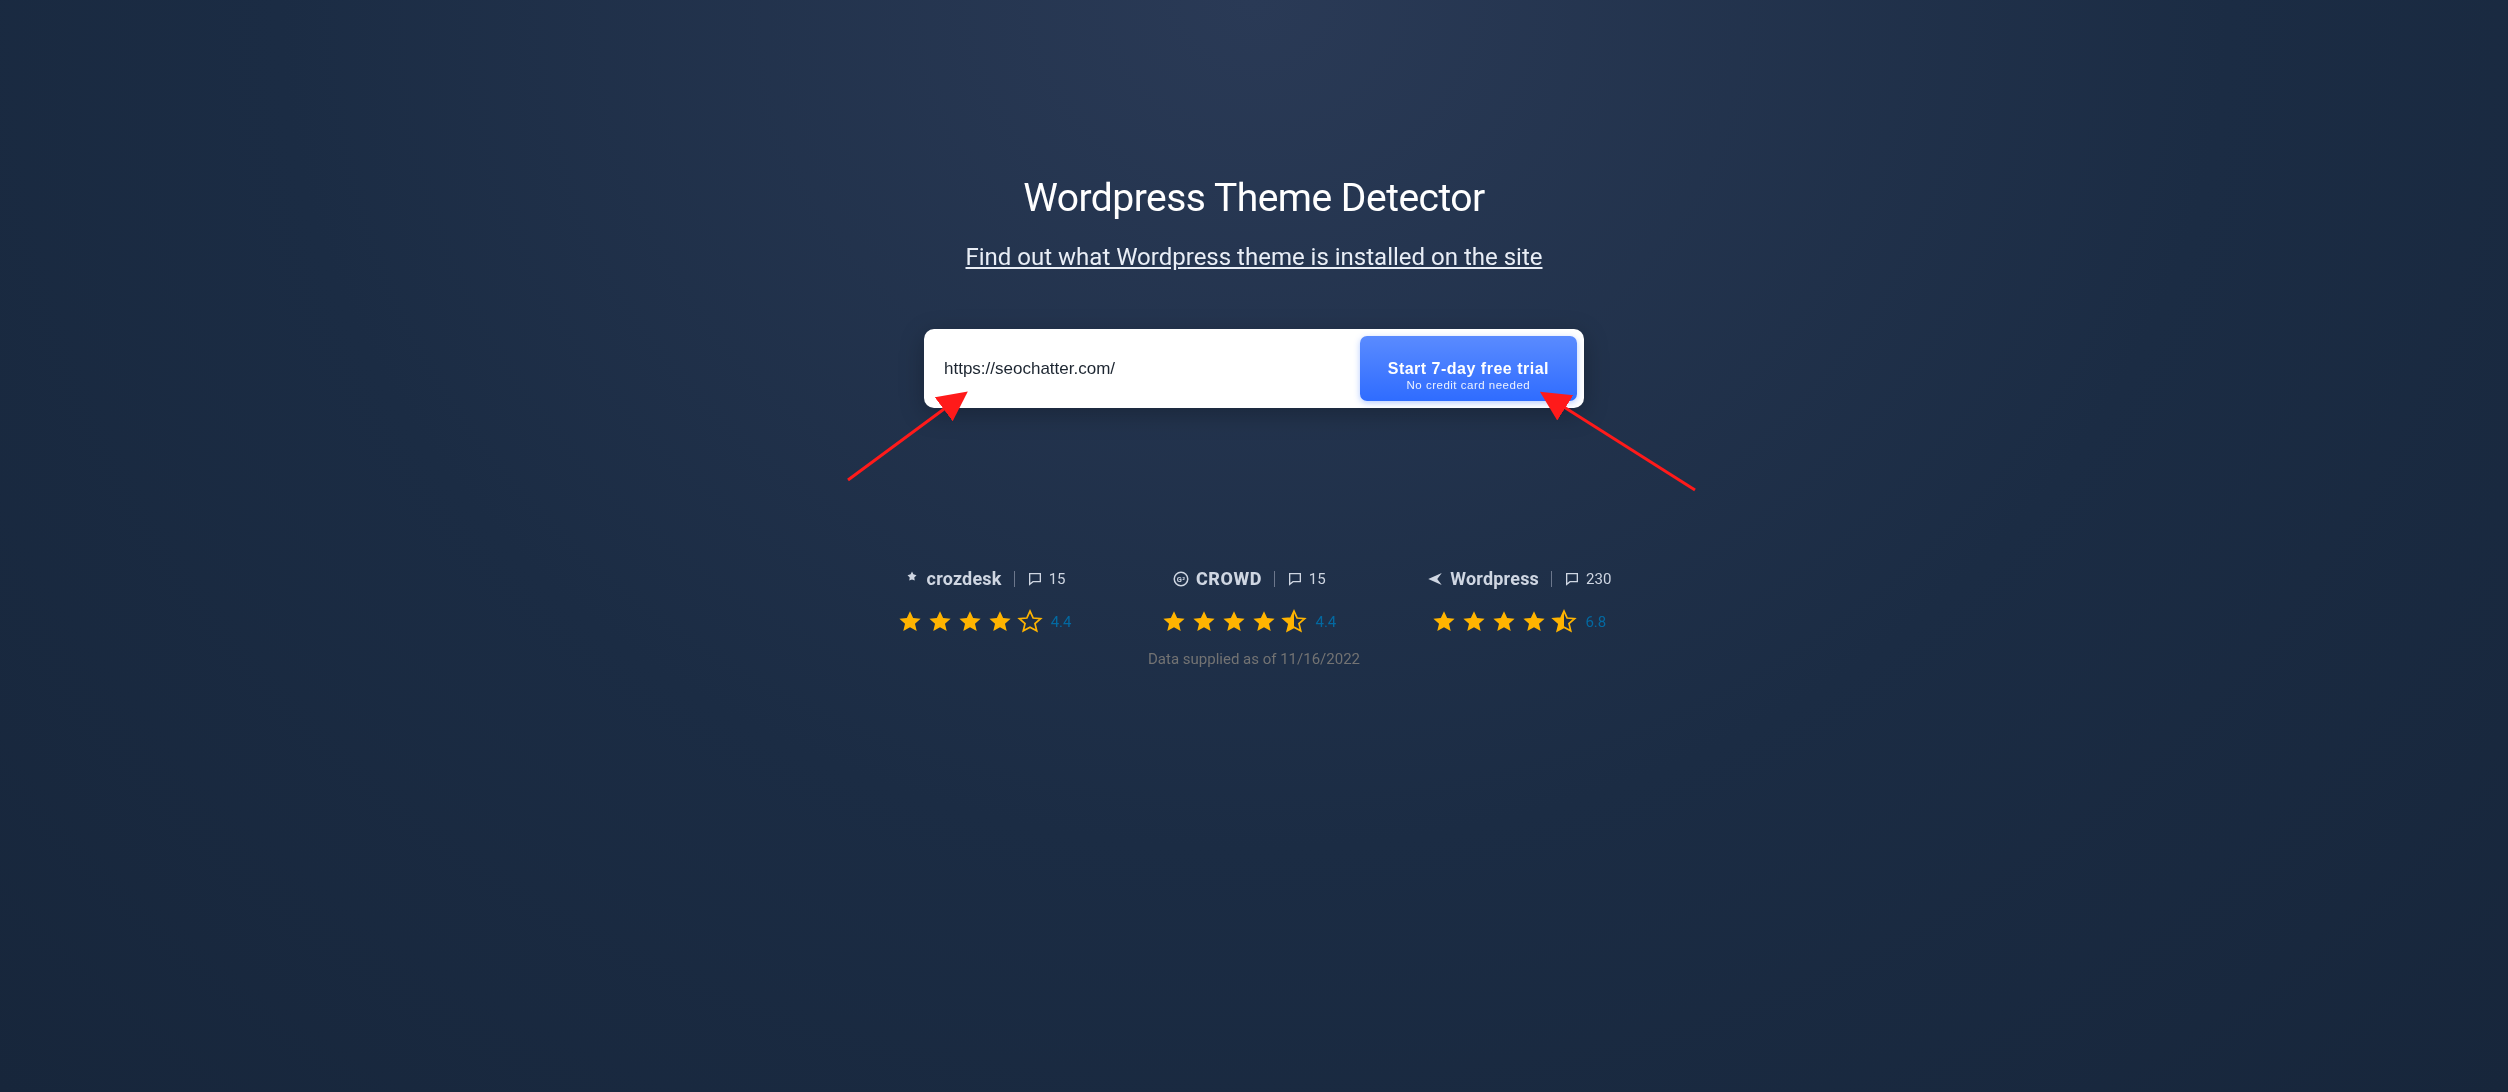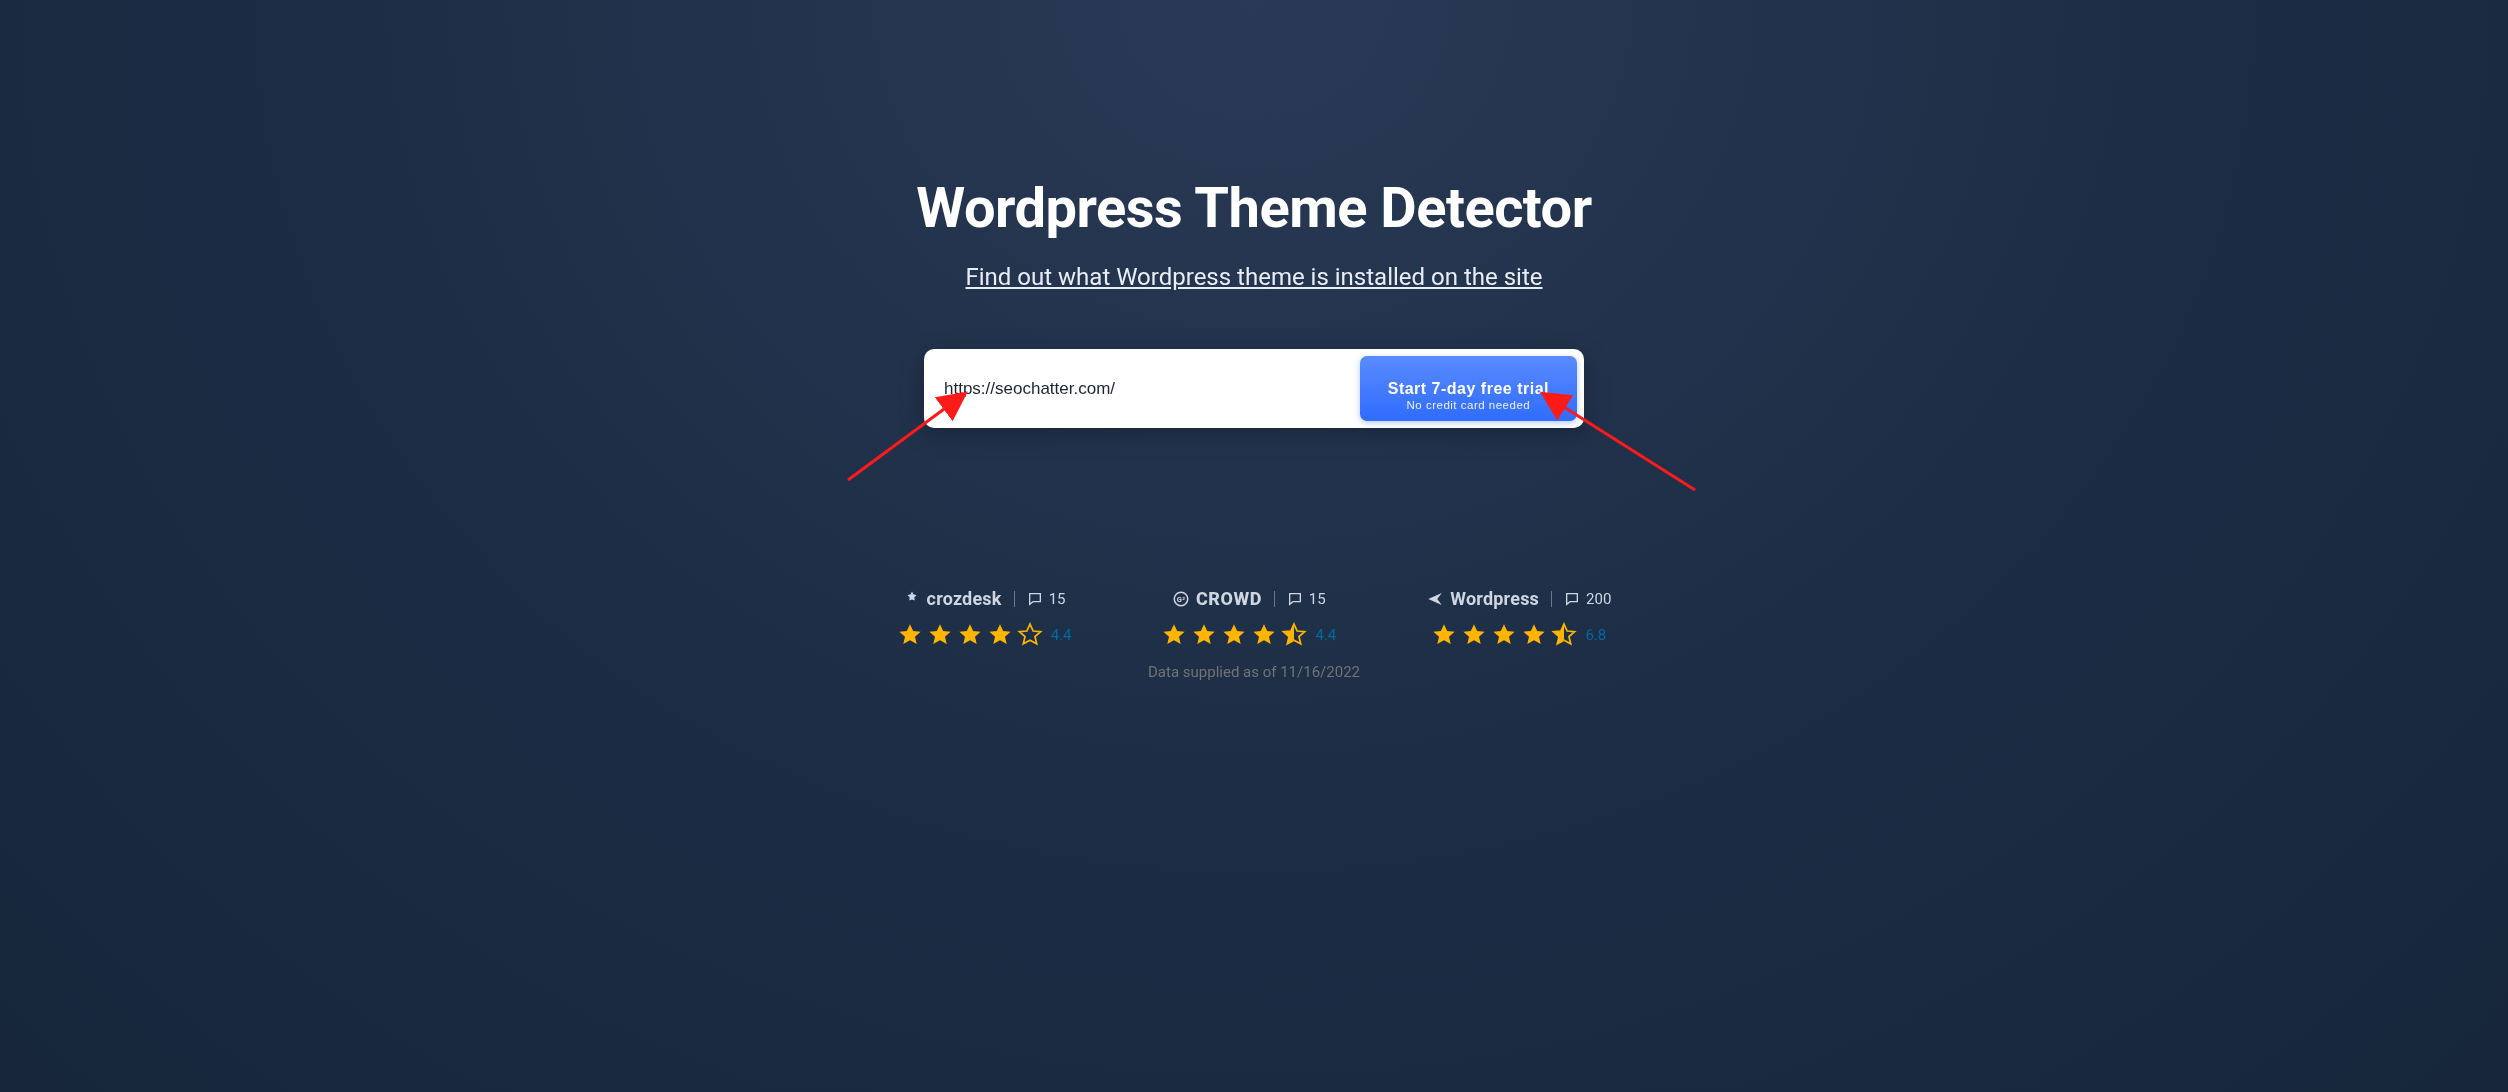--- a/index.html
+++ b/index.html
@@ -12,22 +12,22 @@
   }
   .page {
     width: 100%;
     max-width: 1568px;
     margin: 0 auto;
     position: relative;
     padding-top: 175px;
     text-align: center;
   }
   .title {
-    font-size: 56px;
-    font-weight: 700;
+    font-size: 39px;
+    font-weight: 400;
     letter-spacing: -0.5px;
     color: #ffffff;
   }
   .subtitle {
     margin-top: 22px;
     font-size: 24px;
     font-weight: 400;
     color: #e9eef6;
     text-decoration: underline;
   }
@@ -87,21 +87,21 @@
   .ratings {
     margin: 160px auto 0;
     display: flex;
     justify-content: center;
     gap: 90px;
   }
   .rating-card {
     display: flex;
     flex-direction: column;
     align-items: center;
-    gap: 13px;
+    gap: 20px;
   }
   .brand-row {
     display: flex;
     align-items: center;
     gap: 12px;
     color: #cfd6e2;
   }
   .brand-name {
     display: flex;
     align-items: center;
@@ -276,21 +276,21 @@
           </span>
           <span>Wordpress</span>
         </span>
         <span class="divider"></span>
         <span class="reviews">
           <span class="chat-icon">
             <svg viewBox="0 0 24 24" width="16" height="16">
                 <path fill="none" stroke="#cfd6e2" stroke-width="2" d="M4 4h16v12H9l-5 4V4z"></path>
               </svg>
           </span>
-          <span>200</span>
+          <span>230</span>
         </span>
       </div>
       <div class="stars-row">
         <span class="stars">
             <svg class="star" viewBox="0 0 24 24">
               <path fill="#ffb400" d="M12 2l2.9 6.3 6.9.6-5.2 4.6 1.6 6.7L12 16.9 5.8 20.2l1.6-6.7L2.2 8.9l6.9-.6z"></path>
             </svg>
             <svg class="star" viewBox="0 0 24 24">
               <path fill="#ffb400" d="M12 2l2.9 6.3 6.9.6-5.2 4.6 1.6 6.7L12 16.9 5.8 20.2l1.6-6.7L2.2 8.9l6.9-.6z"></path>
             </svg>

